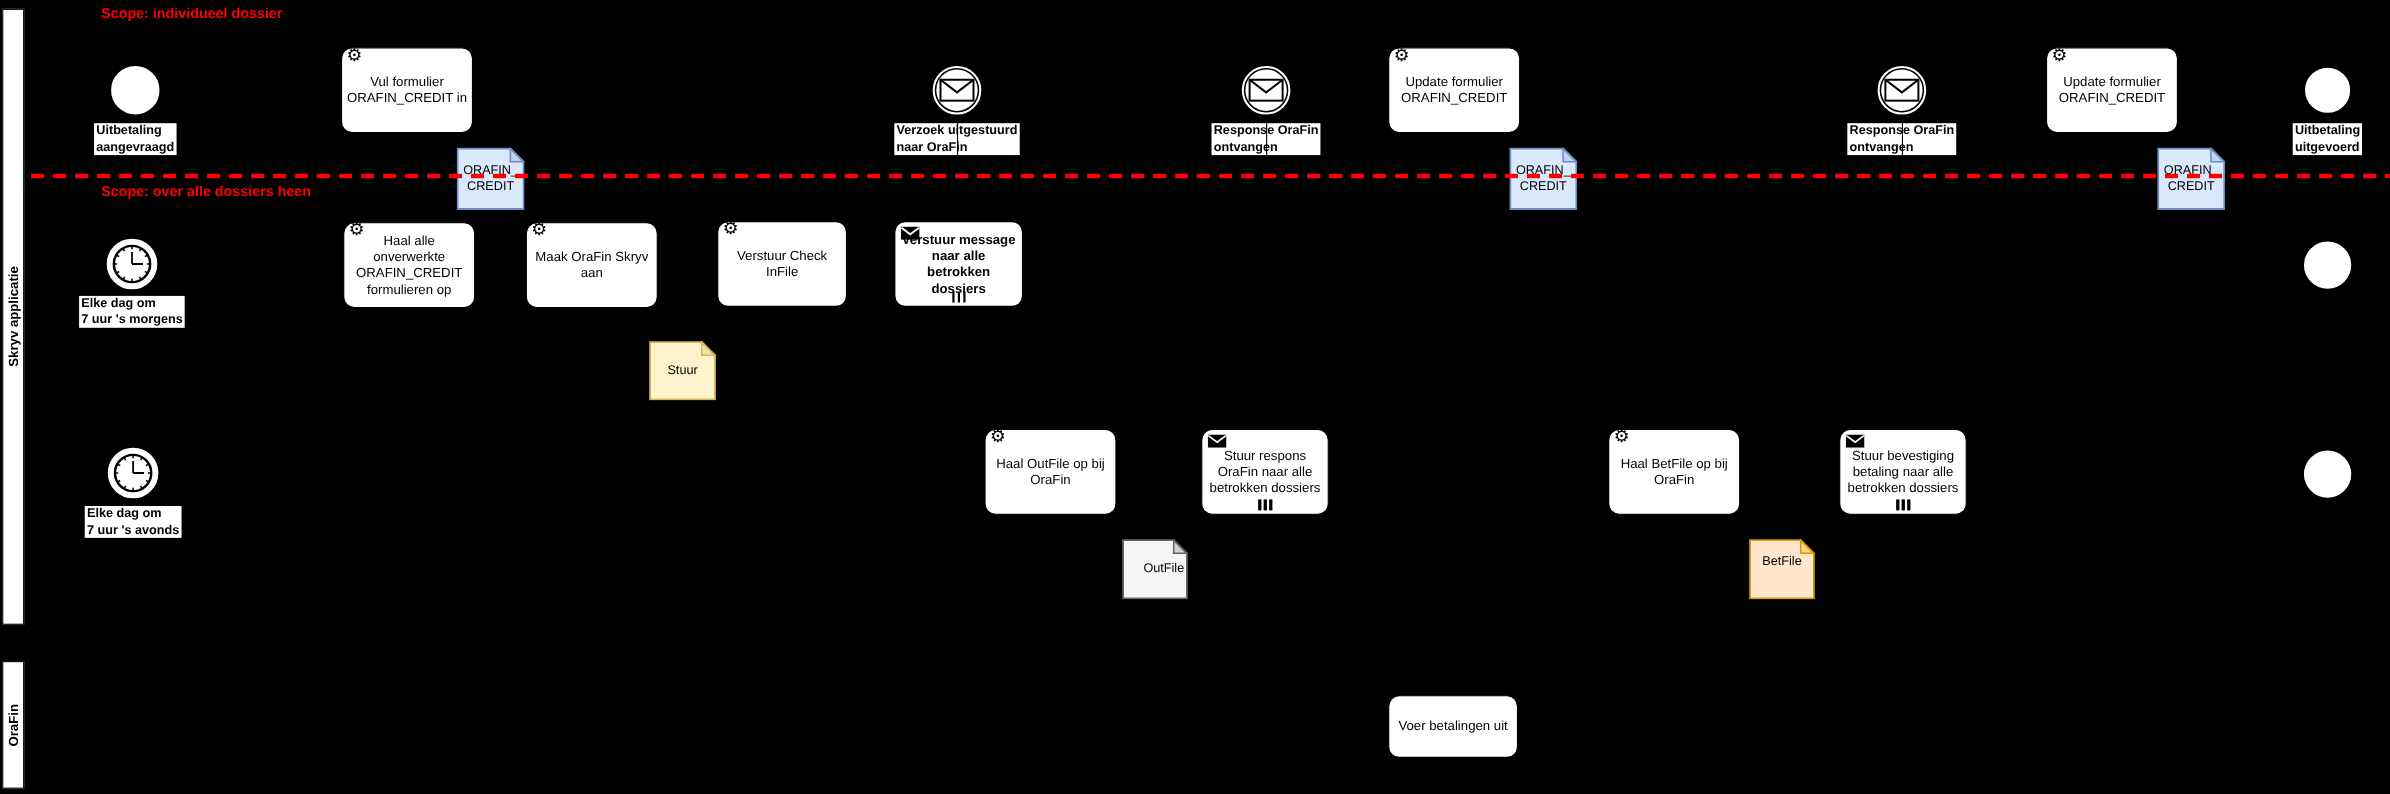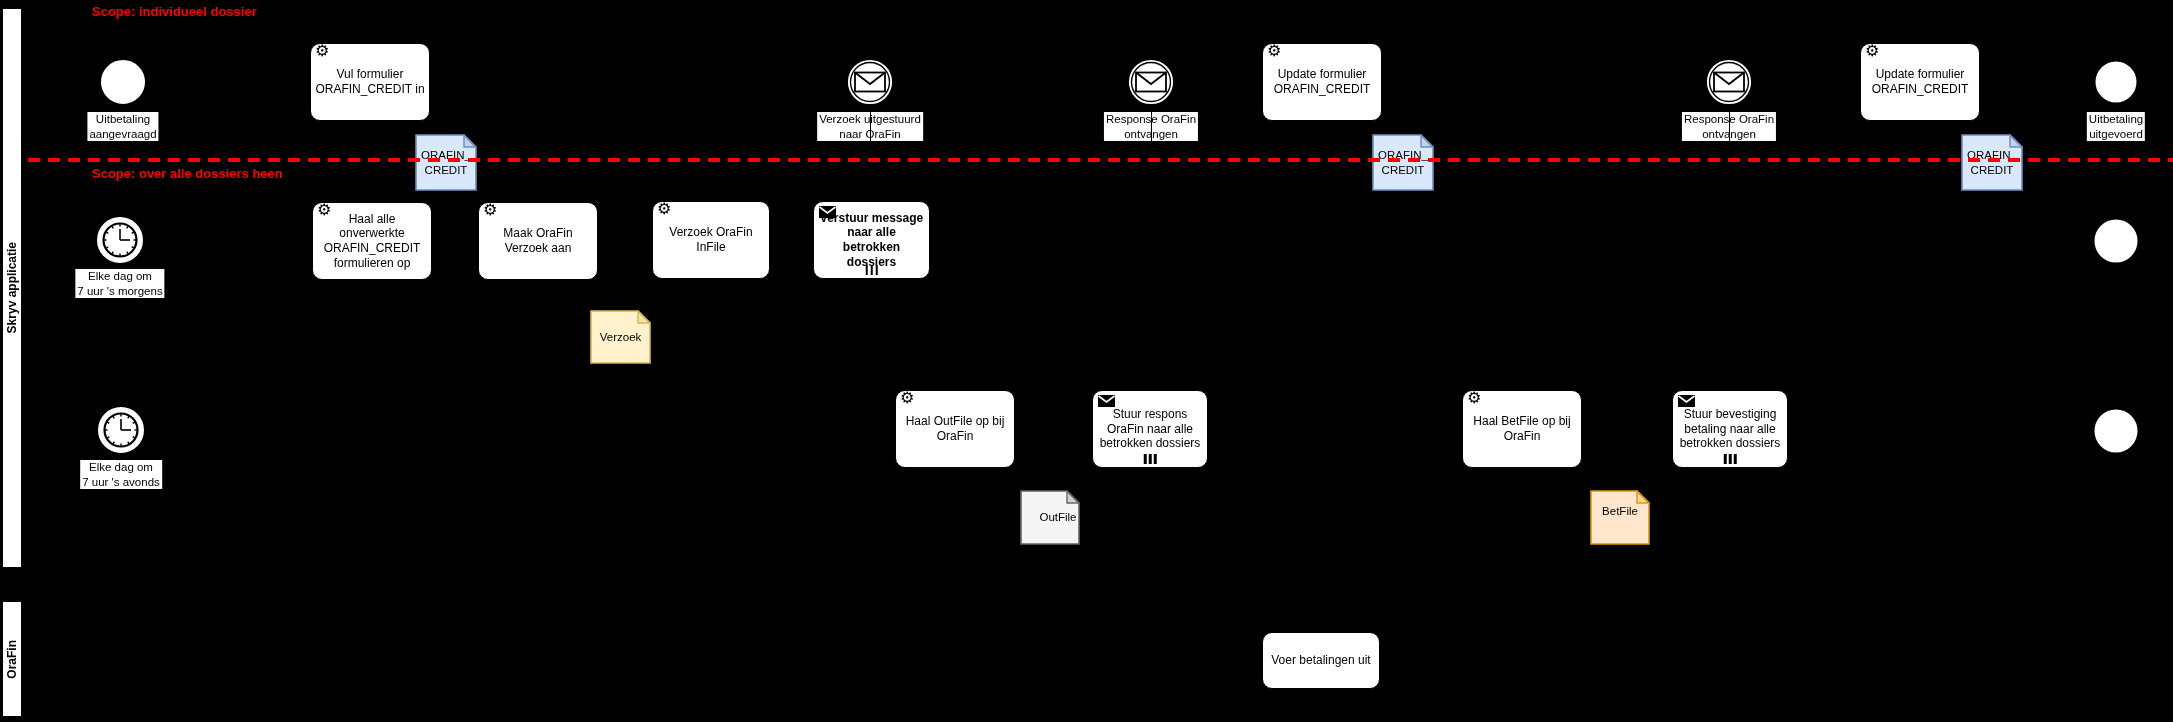--- a/index.html
+++ b/index.html
@@ -31,22 +31,22 @@
   .task .gear{position:absolute;top:-1px;left:4px;font-size:16px;line-height:16px;z-index:1;}
   .task .env{position:absolute;top:4px;left:5px;z-index:1;}
   .task .multi{
     position:absolute;bottom:3px;left:50%;transform:translateX(-50%);
     display:flex;gap:2.5px;z-index:1;
   }
   .task .multi i{display:block;width:2.5px;height:10px;background:#000;}
   .event{position:absolute;z-index:6;}
   .event-label{
     position:absolute;transform:translateX(-50%);background:#fff;color:#000;
-    font-size:11.5px;line-height:1.28;text-align:center;white-space:pre-line;
-    padding:0 2px;z-index:4;
+    font-size:11.5px;line-height:1.28;text-align:left;white-space:pre-line;
+    padding:0 2px;z-index:4;font-weight:bold;
   }
   .doc{position:absolute;z-index:6;}
   .doc .doc-label{
     position:absolute;left:0;top:0;width:100%;height:100%;
     display:flex;align-items:center;justify-content:center;text-align:center;
     font-size:11.5px;line-height:1.25;white-space:pre-line;z-index:1;
   }
 </style>
 </head>
 <body>
@@ -75,21 +75,21 @@
       </svg><div class="doc-label">ORAFIN_
 CREDIT</div></div>
     <div class="doc" style="left: 1961px; top: 134px; width: 62px; height: 57px;"><svg width="62" height="57" viewBox="0 0 62 57">
         <path d="M1,1 L49,1 L61,13 L61,56 L1,56 Z" fill="#dae8fc" stroke="#6c8ebf" stroke-width="1.6"></path>
         <path d="M49,1 L49,13 L61,13 Z" fill="#6c8ebf" fill-opacity="0.25" stroke="#6c8ebf" stroke-width="1.4"></path>
       </svg><div class="doc-label">ORAFIN_
 CREDIT</div></div>
     <div class="doc" style="left: 590px; top: 310px; width: 61px; height: 54px;"><svg width="61" height="54" viewBox="0 0 61 54">
         <path d="M1,1 L48,1 L60,13 L60,53 L1,53 Z" fill="#fff2cc" stroke="#d6b656" stroke-width="1.6"></path>
         <path d="M48,1 L48,13 L60,13 Z" fill="#d6b656" fill-opacity="0.25" stroke="#d6b656" stroke-width="1.4"></path>
-      </svg><div class="doc-label">Verzoek</div></div>
+      </svg><div class="doc-label">Stuur</div></div>
     <div class="doc" style="left: 1020px; top: 490px; width: 76px; height: 55px;"><svg width="60" height="55" viewBox="0 0 60 55">
         <path d="M1,1 L47,1 L59,13 L59,54 L1,54 Z" fill="#f5f5f5" stroke="#666666" stroke-width="1.6"></path>
         <path d="M47,1 L47,13 L59,13 Z" fill="#666666" fill-opacity="0.25" stroke="#666666" stroke-width="1.4"></path>
       </svg><div class="doc-label">OutFile</div></div>
     <div class="doc" style="left: 1590px; top: 490px; width: 60px; height: 42px;"><svg width="60" height="55" viewBox="0 0 60 55">
         <path d="M1,1 L47,1 L59,13 L59,54 L1,54 Z" fill="#ffe6cc" stroke="#d79b00" stroke-width="1.6"></path>
         <path d="M47,1 L47,13 L59,13 Z" fill="#d79b00" fill-opacity="0.25" stroke="#d79b00" stroke-width="1.4"></path>
       </svg><div class="doc-label">BetFile</div></div>
     <div class="task" style="left: 310px; top: 43px; width: 120px; height: 78px;">
       <span class="gear">⚙</span>
@@ -102,25 +102,25 @@
     <div class="task" style="left: 1860px; top: 43px; width: 120px; height: 78px;">
       <span class="gear">⚙</span>
       <span>Update formulier ORAFIN_CREDIT</span>
     </div>
     <div class="task" style="left: 312px; top: 202px; width: 120px; height: 78px;">
       <span class="gear">⚙</span>
       <span>Haal alle onverwerkte ORAFIN_CREDIT formulieren op</span>
     </div>
     <div class="task" style="left: 478px; top: 202px; width: 120px; height: 78px;">
       <span class="gear">⚙</span>
-      <span>Maak OraFin Verzoek aan</span>
+      <span>Maak OraFin Skryv aan</span>
     </div>
     <div class="task" style="left: 652px; top: 201px; width: 118px; height: 78px;">
       <span class="gear">⚙</span>
-      <span>Verzoek OraFin InFile</span>
+      <span>Verstuur Check InFile</span>
     </div>
     <div class="task" style="left: 813px; top: 201px; width: 117px; height: 78px; font-weight: bold;">
       <span class="env"><svg width="17" height="12" viewBox="0 0 17 12">
           <rect x="0" y="0" width="17" height="12" fill="#000"></rect>
           <path d="M0.5,1 L8.5,7 L16.5,1" stroke="#fff" stroke-width="1.6" fill="none"></path>
         </svg></span>
       <span>Verstuur message naar alle betrokken dossiers</span>
       <span class="multi">
         <i></i>
         <i></i>

